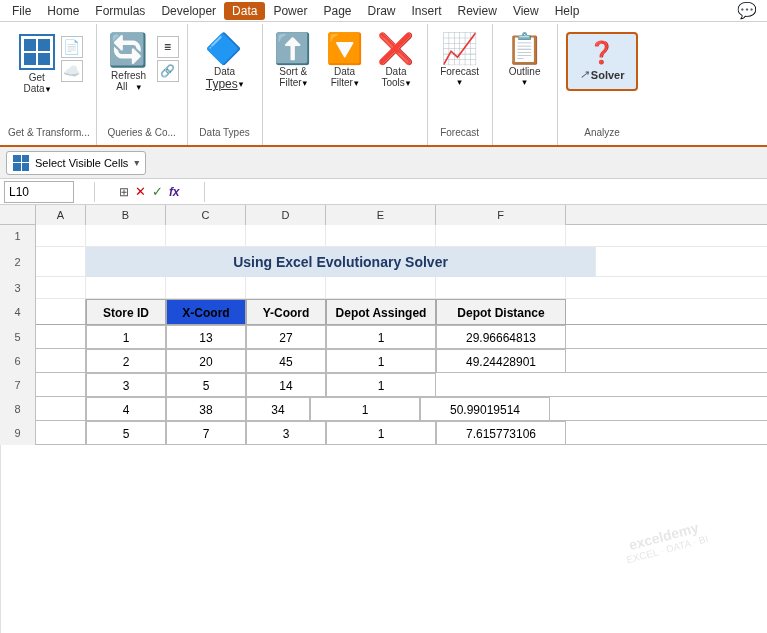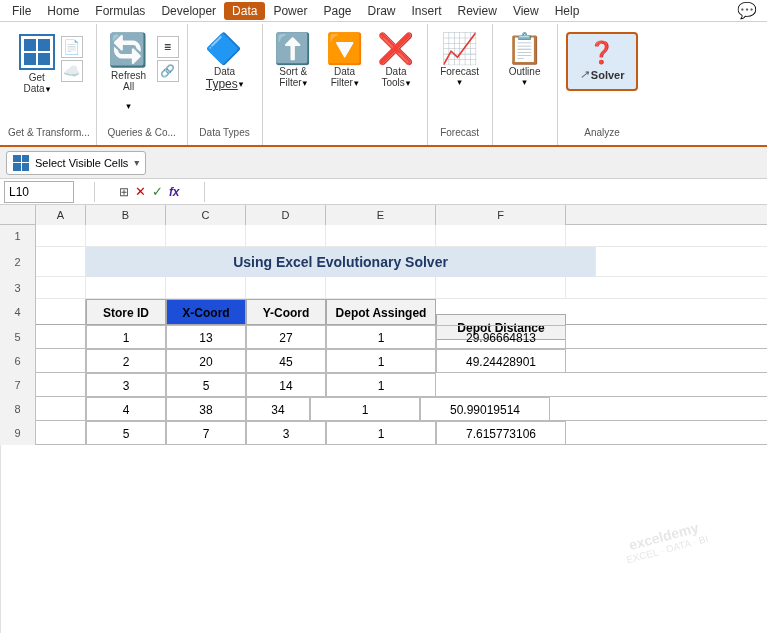--- a/index.html
+++ b/index.html
@@ -53,21 +53,21 @@
     <div style="font-size:10px; color:#555; margin-top:2px; padding-bottom:3px;">Get &amp; Transform...</div>
   </div>
 
   <div style="display:flex; flex-direction:column; border-right:1px solid #d0d0d0; padding:4px 8px; min-width:80px; align-items:center;">
     <div style="display:flex; gap:4px; flex:1; align-items:flex-start; padding-top:4px;">
       <div style="display:flex; flex-direction:column; align-items:center; cursor:pointer; padding:2px 4px; border-radius:3px;">
         <div style="font-size:32px; line-height:1; color:#2e74b5;">🔄</div>
         <div style="display:flex; align-items:center; gap:1px; margin-top:4px;">
           <span style="font-size:10px; color:#333;">Refresh</span>
         </div>
-        <div style="display:flex; align-items:center; gap:9px;flex-direction:column;">
+        <div style="display:flex; align-items:center; gap:9px;">
           <span style="font-size:10px; color:#333;">All</span>
           <span style="font-size:9px;">▾</span>
         </div>
       </div>
       <div style="display:flex; flex-direction:column; gap:2px; margin-top:4px;">
         <div style="cursor:pointer; width:22px; height:22px; border:1px solid #c0c0c0; display:flex; align-items:center; justify-content:center; font-size:12px;">≡</div>
         <div style="cursor:pointer; width:22px; height:22px; border:1px solid #c0c0c0; display:flex; align-items:center; justify-content:center; font-size:12px;">🔗</div>
       </div>
     </div>
     <div style="font-size:10px; color:#555; margin-top:2px; padding-bottom:3px;">Queries &amp; Co...</div>
@@ -233,21 +233,21 @@
     <div style="width:130px; border-right:1px solid #e8e8e8; height:22px;"></div>
   </div>
 
   <div style="display:flex; border-bottom:1px solid #aaa; height:26px;">
     <div style="min-width:36px; width:36px; text-align:center; font-size:11px; color:#555; background:#f2f2f2; border-right:1px solid #c0c0c0; height:26px; line-height:26px;">4</div>
     <div style="width:50px; border-right:1px solid #bbb; height:26px;"></div>
     <div style="width:80px; background:#f2f2f2; text-align:center; font-weight:bold; font-size:12px; height:26px; line-height:26px; border:1px solid #aaa;">Store ID</div>
     <div style="width:80px; background:#1d4ed8; text-align:center; font-weight:bold; font-size:12px; height:26px; line-height:26px; border:1px solid #aaa;">X-Coord</div>
     <div style="width:80px; background:#f2f2f2; text-align:center; font-weight:bold; font-size:12px; height:26px; line-height:26px; border:1px solid #aaa;">Y-Coord</div>
     <div style="width:110px; background:#f2f2f2; text-align:center; font-weight:bold; font-size:12px; height:26px; line-height:26px; border:1px solid #aaa;">Depot Assinged</div>
-    <div style="width:130px; background:#f2f2f2; text-align:center; font-weight:bold; font-size:12px; height:26px; line-height:26px; border:1px solid #aaa;margin-top:15px;">Depot Distance</div>
+    <div style="width:130px; background:#f2f2f2; text-align:center; font-weight:bold; font-size:12px; height:26px; line-height:26px; border:1px solid #aaa;">Depot Distance</div>
   </div>
 
   <div style="display:flex; border-bottom:1px solid #bbb; height:24px;">
     <div style="min-width:36px; width:36px; text-align:center; font-size:11px; color:#555; background:#f2f2f2; border-right:1px solid #c0c0c0; height:24px; line-height:24px;">5</div>
     <div style="width:50px; border-right:1px solid #bbb; height:24px;"></div>
     <div style="width:80px; text-align:center; font-size:12px; height:24px; line-height:24px; border:1px solid #bbb;">1</div>
     <div style="width:80px; text-align:center; font-size:12px; height:24px; line-height:24px; border:1px solid #bbb;">13</div>
     <div style="width:80px; text-align:center; font-size:12px; height:24px; line-height:24px; border:1px solid #bbb;">27</div>
     <div style="width:110px; text-align:center; font-size:12px; height:24px; line-height:24px; border:1px solid #bbb;">1</div>
     <div style="width:130px; text-align:center; font-size:12px; height:24px; line-height:24px; border:1px solid #bbb;">29.96664813</div>

